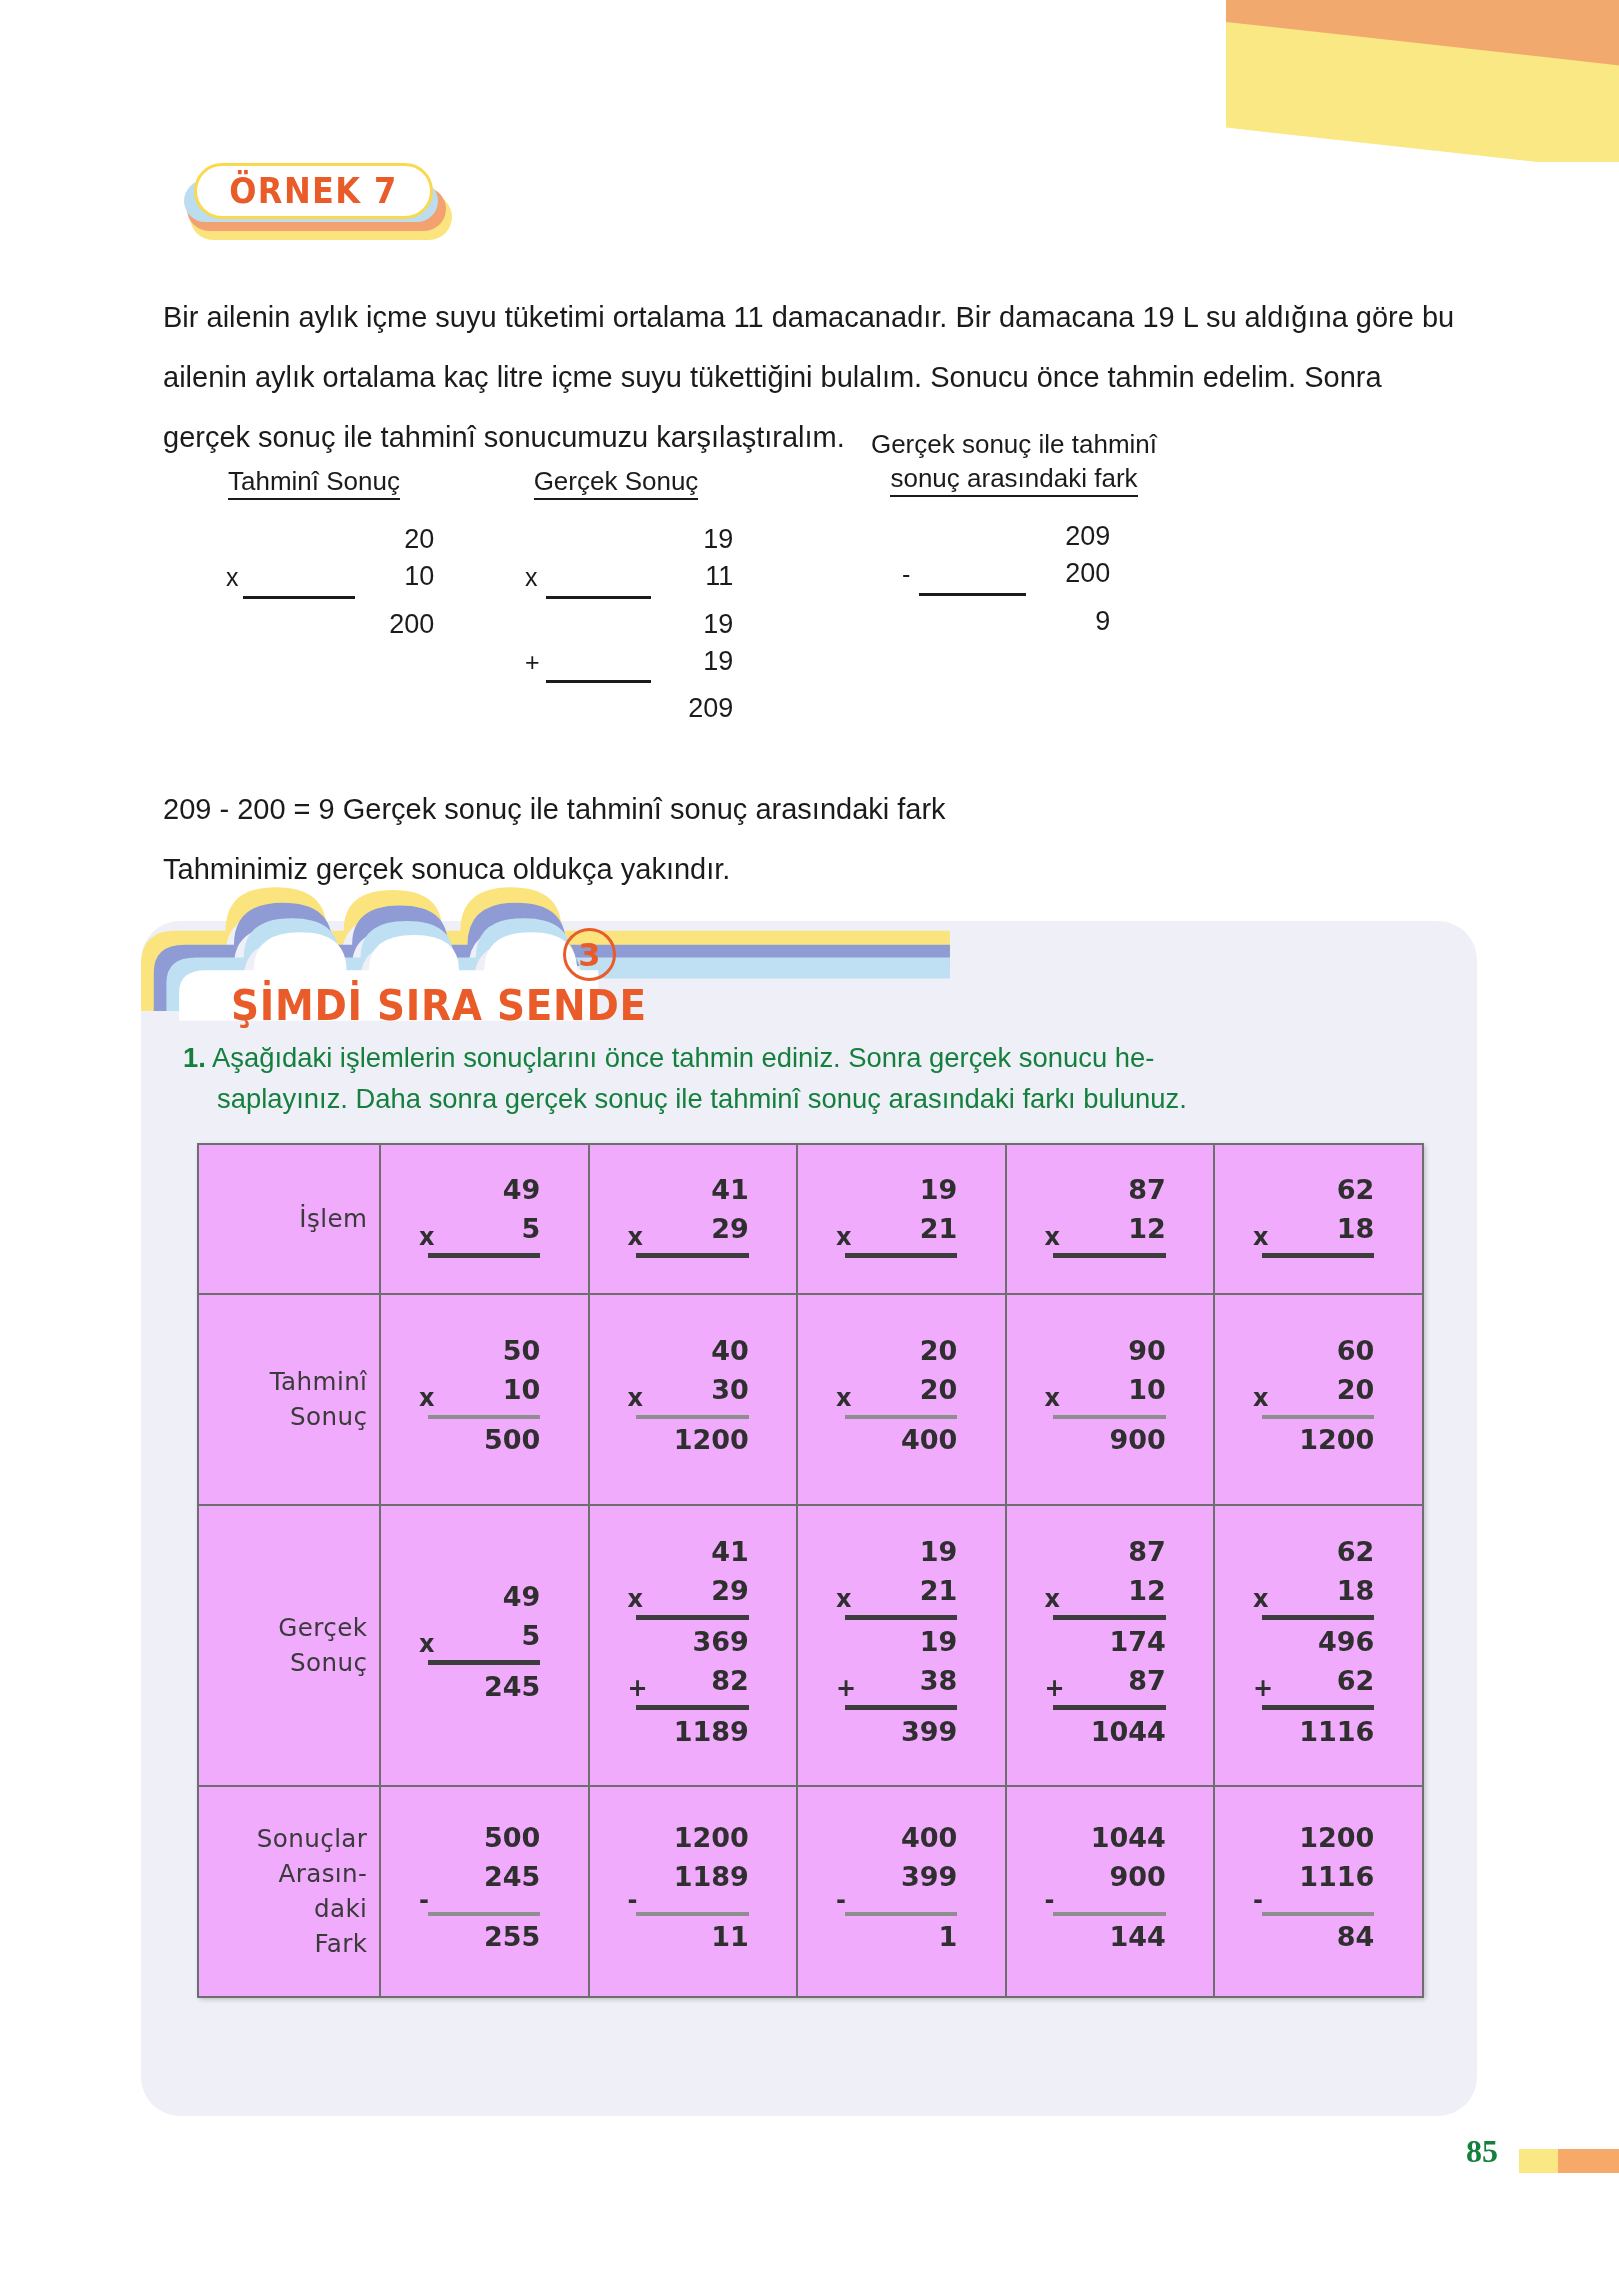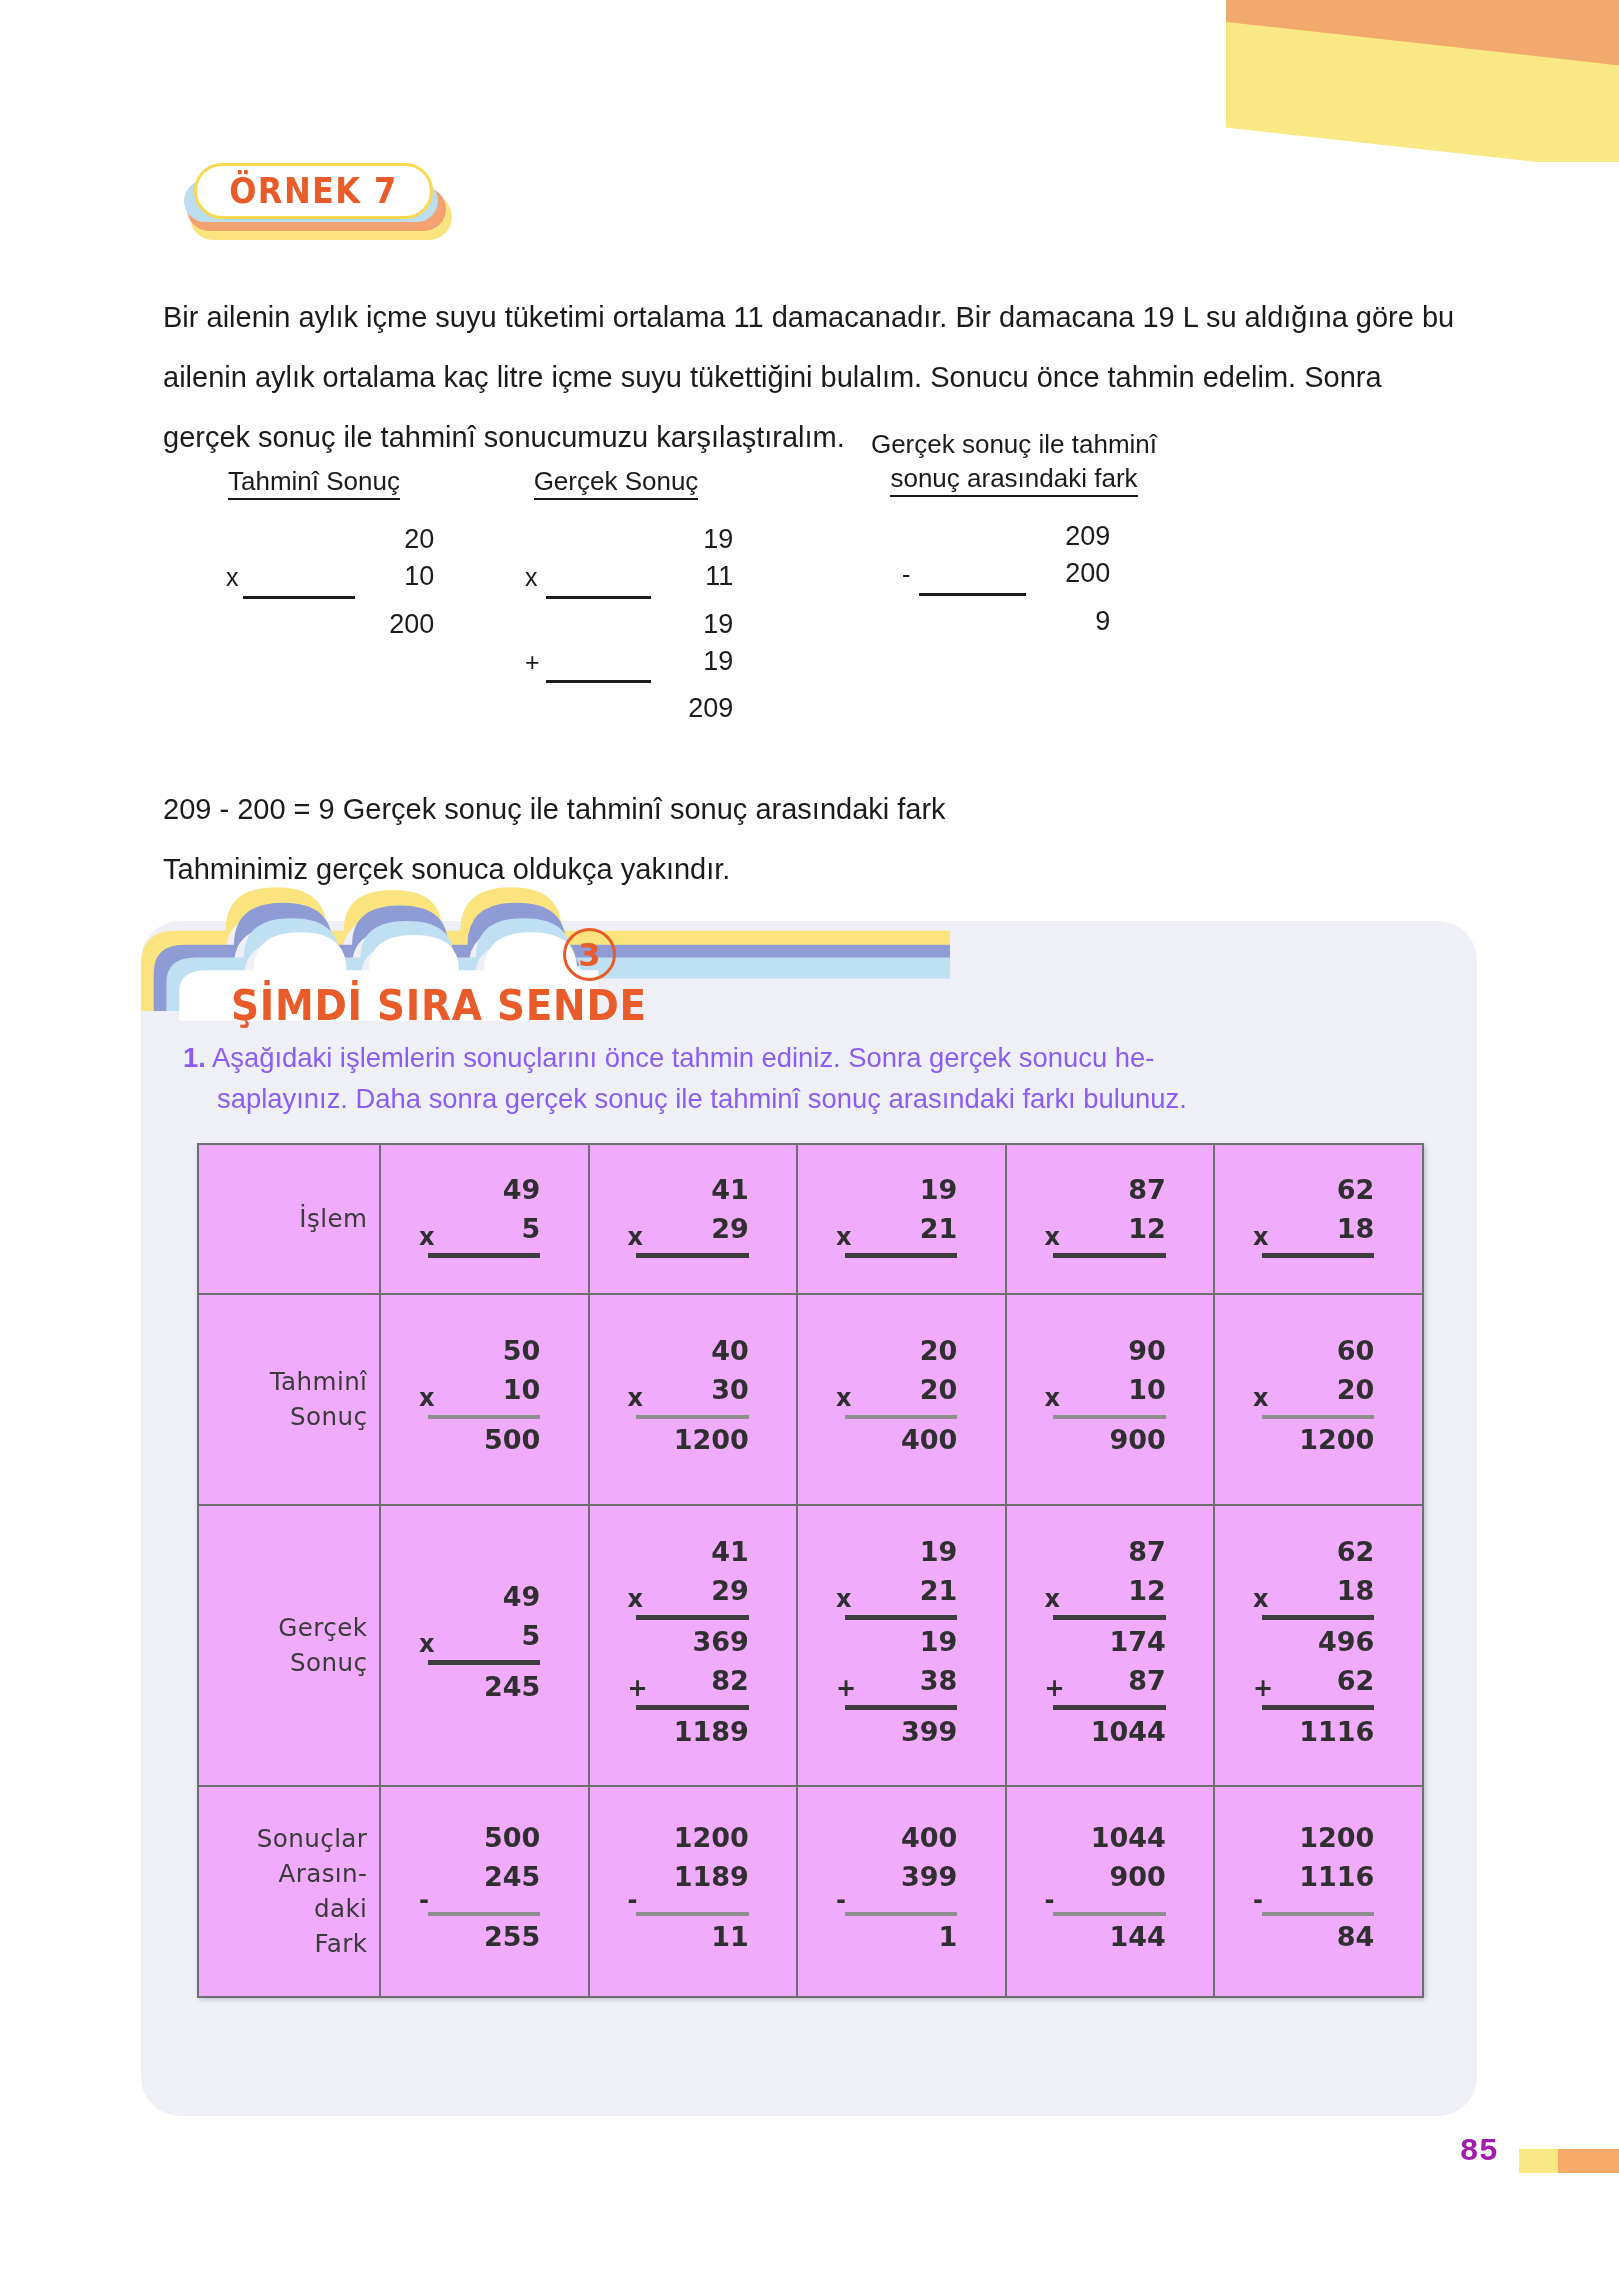--- a/index.html
+++ b/index.html
@@ -87,21 +87,21 @@
   .badge3 {
     position: absolute; left: 422px; top: 7px;
     width: 53px; height: 53px; border: 3.5px solid #E95B29; border-radius: 50%;
     color: #E95B29; font-size: 32px; font-weight: bold;
     display: flex; align-items: center; justify-content: center;
     font-family: "DejaVu Sans", sans-serif; z-index: 9;
   }
 
   .instruction {
     position: absolute; left: 42px; top: 116px; width: 1258px;
-    font-size: 27.4px; line-height: 41px; color: #8b5cf6;
+    font-size: 27.4px; line-height: 41px; color: #15803d;
   }
   .instruction .num { font-weight: bold; }
   .instruction .l2 { padding-left: 34px; display: block; }
 
   
   .tbl-wrap {
     position: absolute; left: 56px; top: 222px;
     width: 1227px; background: #ffffff;
     box-shadow: 2.1px 2.1px 4.9px rgba(0,0,0,0.22);
   }
@@ -134,22 +134,22 @@
   .cline.light { background: #8e8e8e; height: 4.2px; }
 
   .tbl-r1 td { height: 148px; }
   .tbl-r2 td { height: 211px; margin-top: 12px; }
   .tbl-r3 td { height: 281px; }
   .tbl-r4 td { height: 211px; }
 
   
   .pagenum {
     position: absolute; right: 122px; bottom: 114px;
-    color: #a21caf; font-size: 32px; font-weight: bold;
-    font-family: Liberation Mono, monospace;
+    color: #15803d; font-size: 32px; font-weight: bold;
+    font-family: Liberation Serif, serif;
   }
   .foot-y { position: absolute; right: 60px; bottom: 111px; width: 41px; height: 24px; background: #FAE884; }
   .foot-o { position: absolute; right: 0px;  bottom: 111px; width: 62px; height: 24px; background: #F6A969; }
 </style>
 </head>
 <body>
 
 <div id="page">
 
   <div class="corner-wrap">

